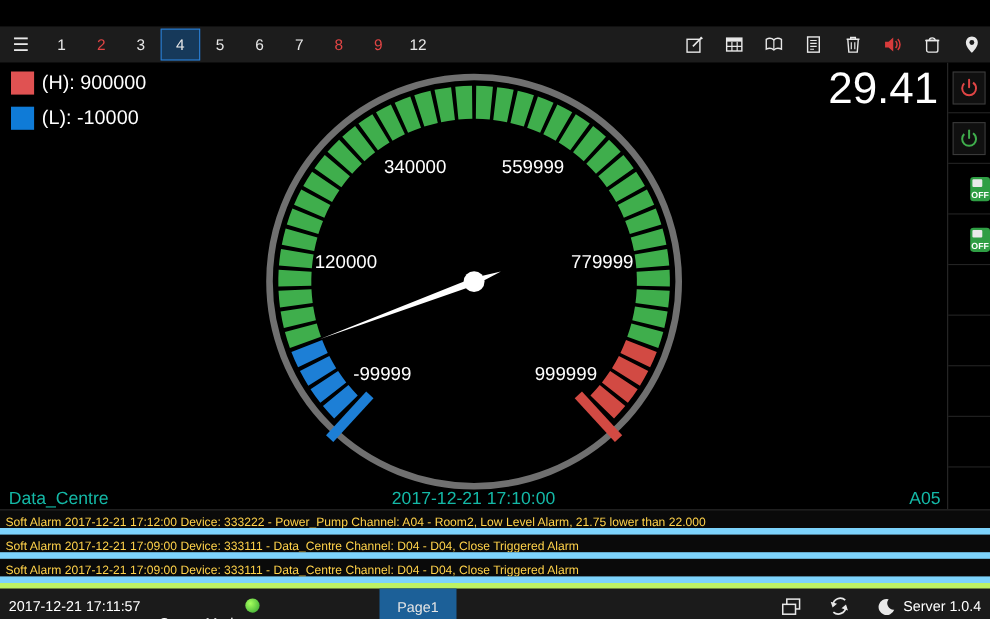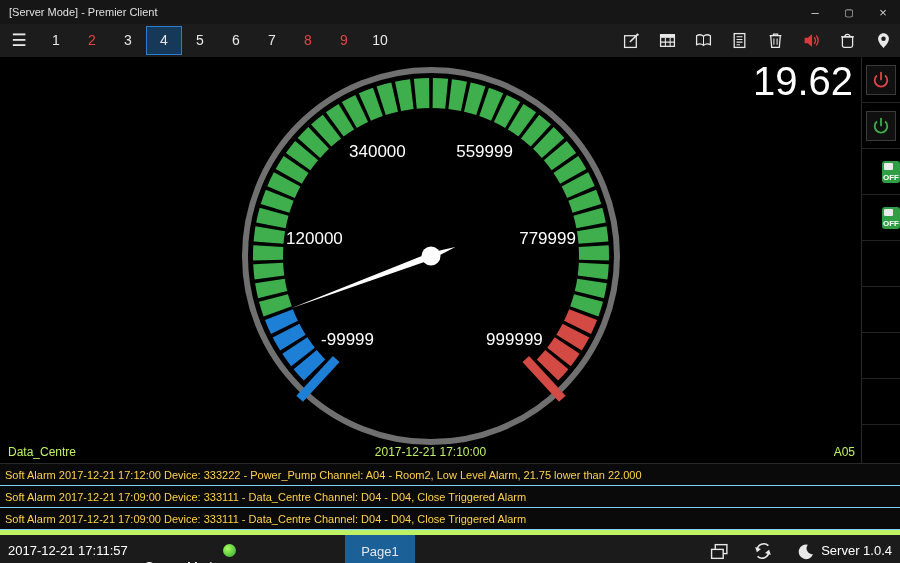--- a/index.html
+++ b/index.html
@@ -31,21 +31,21 @@
 
   
   .main{position:absolute;top:57px;left:0;width:861px;height:406px;background:#000;}
   .legend{position:absolute;left:10px;top:8px;}
   .legend-row{display:flex;align-items:center;margin-bottom:11px;}
   .swatch{width:21px;height:21px;margin-right:7px;}
   .legend-label{font-size:18px;color:#fff;}
   .big-value{position:absolute;right:8px;top:2px;font-size:40px;color:#fff;}
   .gauge-wrap{position:absolute;left:231px;top:3px;width:400px;height:400px;}
   svg text{font-family:"Liberation Sans",sans-serif;}
-  .gauge-footer{position:absolute;bottom:3px;left:0;right:0;height:15px;font-size:12px;color:#bef264;}
+  .gauge-footer{position:absolute;bottom:3px;left:0;right:0;height:15px;font-size:16px;color:#14b8a6;}
   .gf-device{position:absolute;left:8px;}
   .gf-time{position:absolute;left:0;right:0;text-align:center;}
   .gf-channel{position:absolute;right:6px;}
 
   
   .sidebar{position:absolute;top:57px;left:861px;width:39px;height:406px;
            border-left:1px solid #2a2a2a;box-sizing:border-box;background:#000;}
   .sidebar-cell{height:45px;border-bottom:1px solid #232323;display:flex;
                 align-items:center;justify-content:center;}
   .side-btn{width:30px;height:30px;background:#101010;border:1px solid #3a3a3a;
@@ -53,21 +53,21 @@
   .toggle{width:26px;height:22px;background:#2f9e44;border-radius:3px;position:relative;margin-left:20px;}
   .toggle .knob{position:absolute;left:2px;top:2px;width:9px;height:7px;background:#eaeaea;
                 border-radius:1px;}
   .toggle .lbl{position:absolute;bottom:1px;left:0;width:100%;text-align:center;
                font-size:8px;font-weight:bold;color:#fff;}
 
   
   .alarms{position:absolute;top:463px;left:0;right:0;height:67px;background:#0a0a0a;
           border-top:1px solid #2a2a2a;box-sizing:border-box;}
   .alarm-row{height:22px;line-height:22px;padding-left:5px;font-size:11px;color:#ffd24a;
-             border-bottom:1px solid #7dd3fc;box-sizing:border-box;white-space:nowrap;
+             border-bottom:6px solid #7dd3fc;box-sizing:border-box;white-space:nowrap;
              overflow:hidden;}
 
   
   .statusbar{position:absolute;top:530px;left:0;right:0;height:33px;background:#1b1b1b;
              border-top:5px solid #bef264;box-sizing:border-box;font-size:13px;color:#fff;}
   .sb-time{position:absolute;left:8px;top:8px;}
   .sb-mode{position:absolute;left:145px;top:24px;}
   .sb-dot{position:absolute;left:223px;top:9px;width:13px;height:13px;border-radius:50%;
           background:radial-gradient(circle at 35% 35%, #a6ff5e, #2fa12f);}
   .sb-pages{position:absolute;left:345px;top:0;height:32px;display:flex;}
@@ -77,41 +77,33 @@
   .sb-icons{position:absolute;left:710px;top:0;height:32px;display:flex;gap:24px;
             align-items:center;}
   .sb-icon{width:19px;height:19px;display:flex;align-items:center;justify-content:center;}
   .sb-version{position:absolute;right:8px;top:8px;}
 </style>
 </head>
 <body>
 
 <div id="app">
 
-  <div class="titlebar">
-    <span class="title">[Server Mode] - Premier Client</span>
-    <div class="win-controls">
-      <span class="win-btn">–</span>
-      <span class="win-btn max">▢</span>
-      <span class="win-btn">×</span>
-    </div>
-  </div>
 
   <div class="toolbar">
     <span class="menu-btn">☰</span>
     <span class="tab">1</span>
     <span class="tab alarm">2</span>
     <span class="tab">3</span>
     <span class="tab active">4</span>
     <span class="tab">5</span>
     <span class="tab">6</span>
     <span class="tab">7</span>
     <span class="tab alarm">8</span>
     <span class="tab alarm">9</span>
-    <span class="tab">10</span>
+    <span class="tab">12</span>
 
     <div class="toolbar-icons">
       <span class="tb-icon">
         <svg width="17" height="17" viewBox="0 0 16 16">
           <rect x="1.5" y="3.5" width="11" height="11" fill="none" stroke="#e8e8e8" stroke-width="1.2"></rect>
           <path d="M6.5,9.5 L14,2 M13,1.6 L14.6,3.2" fill="none" stroke="#e8e8e8" stroke-width="1.4"></path>
         </svg>
       </span>
       <span class="tb-icon">
         <svg width="17" height="17" viewBox="0 0 16 16">
@@ -155,22 +147,32 @@
       <span class="tb-icon">
         <svg width="17" height="17" viewBox="0 0 16 16">
           <path d="M8,1.2 C5,1.2 2.9,3.6 2.9,6.4 C2.9,10.4 8,15 8,15 C8,15 13.1,10.4 13.1,6.4 C13.1,3.6 11,1.2 8,1.2 Z" fill="#e8e8e8"></path>
           <circle cx="8" cy="6.3" r="2.1" fill="#1c1c1c"></circle>
         </svg>
       </span>
     </div>
   </div>
 
   <div class="main">
-
-    <div class="big-value">19.62</div>
+    <div class="legend">
+      <div class="legend-row">
+        <div class="swatch" style="background:#e05252;"></div>
+        <span class="legend-label">(H): 900000</span>
+      </div>
+      <div class="legend-row">
+        <div class="swatch" style="background:#0f7bd7;"></div>
+        <span class="legend-label">(L): -10000</span>
+      </div>
+    </div>
+
+    <div class="big-value">29.41</div>
 
     <div class="gauge-wrap">
       <svg width="400" height="400" viewBox="0 0 400 400">
           <circle cx="200" cy="196" r="186" fill="none" stroke="#707070" stroke-width="6"></circle>
           <line x1="105.2373642444275" y1="299.0535921967628" x2="68.68606188156383" y2="338.8028349012285" stroke="#1d7fd6" stroke-width="9"></line>
           <line x1="294.7626357555725" y1="299.0535921967628" x2="331.31393811843617" y2="338.8028349012285" stroke="#d24a43" stroke-width="9"></line>
           <path d="M83.51381384228645,310.01740408565047 A163,163 0 0 1 74.18407620252675,299.63085119301303" fill="none" stroke="#1d7fd6" stroke-width="30"></path>
           <path d="M71.9933402664386,296.9123137375029 A163,163 0 0 1 63.82733104200301,285.5879692193978" fill="none" stroke="#1d7fd6" stroke-width="30"></path>
           <path d="M61.93974575351214,282.65082917892437 A163,163 0 0 1 55.031042481568534,270.5184631887911" fill="none" stroke="#1d7fd6" stroke-width="30"></path>
           <path d="M53.468238428840664,267.39637841552553 A163,163 0 0 1 47.89601067918059,254.59502054519695" fill="none" stroke="#1d7fd6" stroke-width="30"></path>

